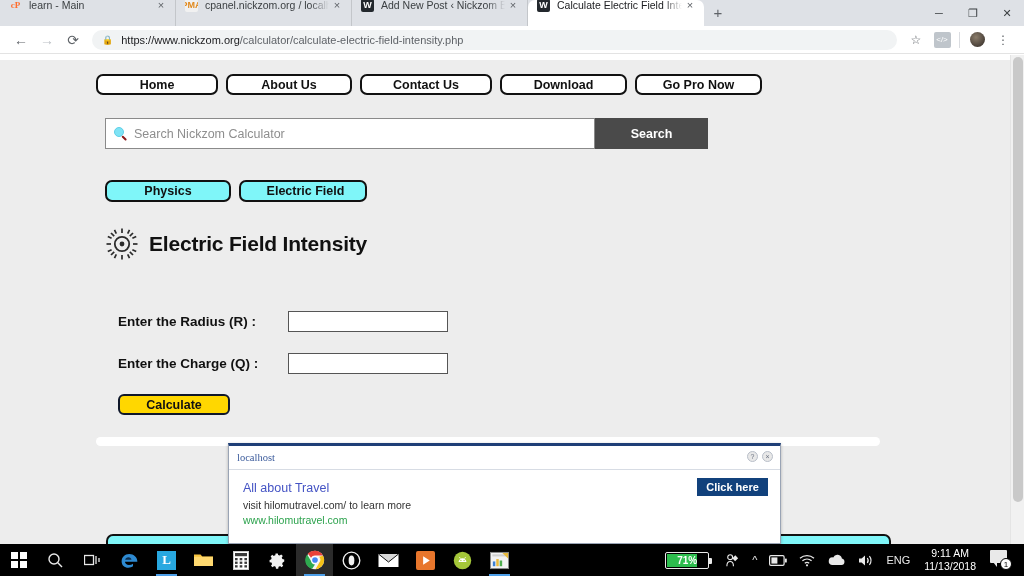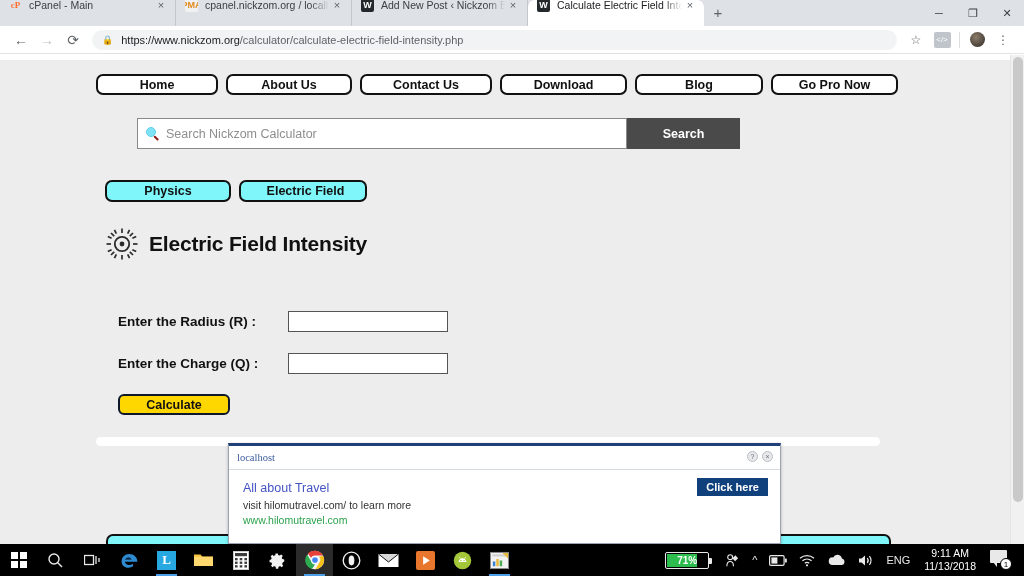--- a/index.html
+++ b/index.html
@@ -95,21 +95,21 @@
     display:flex; align-items:center; justify-content:center;
     font-size:12.5px; color:#111; font-weight:600; padding:0 10px;
   }
   .pill.w1{width:122px;} .pill.w2{width:126px;} .pill.w3{width:132px;}
   .pill.w4{width:127px;} .pill.w5{width:128px;} .pill.w6{width:127px;}
 
   
   .searchrow { position:absolute; left:105px; top:63px; display:flex; }
   .searchbox {
     width:490px; height:31px; background:#fff; border:1px solid #8a8a8a;
-    display:flex; align-items:center; padding:2px 8px; font-size:12.5px; color:#8e8e8e;margin-left:32px;
+    display:flex; align-items:center; padding:2px 8px; font-size:12.5px; color:#8e8e8e;
   }
   .mag {
     width:14px; height:14px; margin-right:6px; position:relative; flex:0 0 14px;
   }
   .mag .ring {
     position:absolute; left:0; top:0; width:10px; height:10px; border-radius:50%;
     border:1.6px solid #5fd0e8; background:#7fe3f5;
   }
   .mag .handle {
     position:absolute; left:8px; top:8px; width:6px; height:2.2px; background:#8b1a1a;
@@ -216,21 +216,21 @@
 </style>
 </head>
 <body>
 
 <div class="screen">
 
   <div class="tabstrip">
 
     <div class="tab inactive">
       <span class="favicon fav-cpanel">cP</span>
-      <span class="ttl">cPanel - Main</span>
+      <span class="ttl">learn - Main</span>
       <span class="tclose">×</span>
     </div>
 
     <div class="tab inactive">
       <span class="favicon fav-pma">PMA</span>
       <span class="ttl">cpanel.nickzom.org / localhost | p</span>
       <span class="tclose">×</span>
     </div>
 
     <div class="tab inactive">
@@ -279,21 +279,20 @@
   </div>
 
   <div class="viewport">
     <div class="white-strip"></div>
 
     <div class="navrow">
       <div class="pill w1">Home</div>
       <div class="pill w2">About Us</div>
       <div class="pill w3">Contact Us</div>
       <div class="pill w4">Download</div>
-      <div class="pill w5">Blog</div>
       <div class="pill w6">Go Pro Now</div>
     </div>
 
     <div class="searchrow">
       <div class="searchbox">
         <span class="mag">
           <span class="ring"></span>
             <span class="handle"></span>
         </span>
         <span>Search Nickzom Calculator</span>

